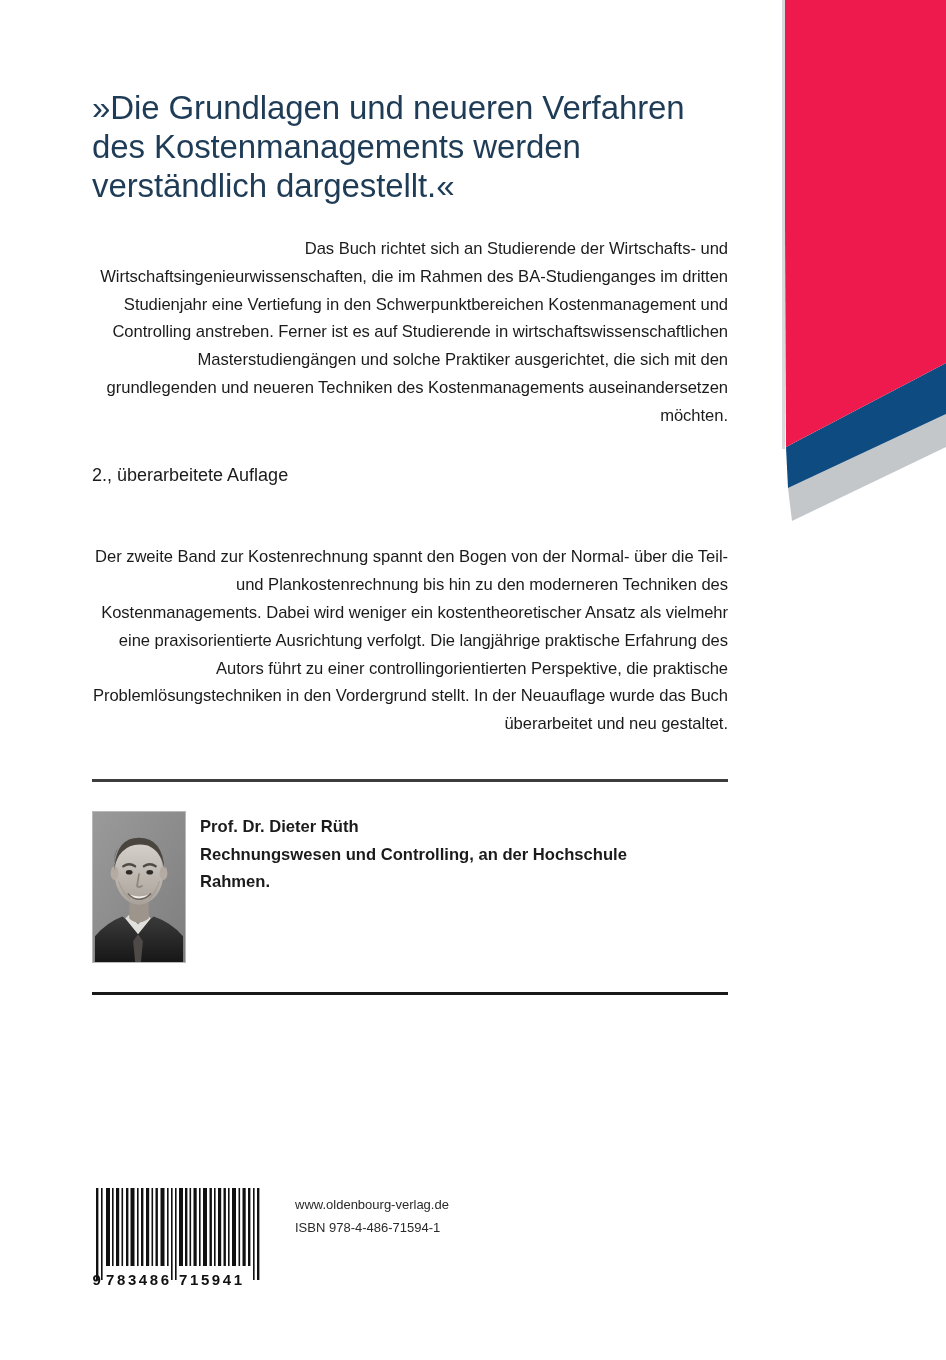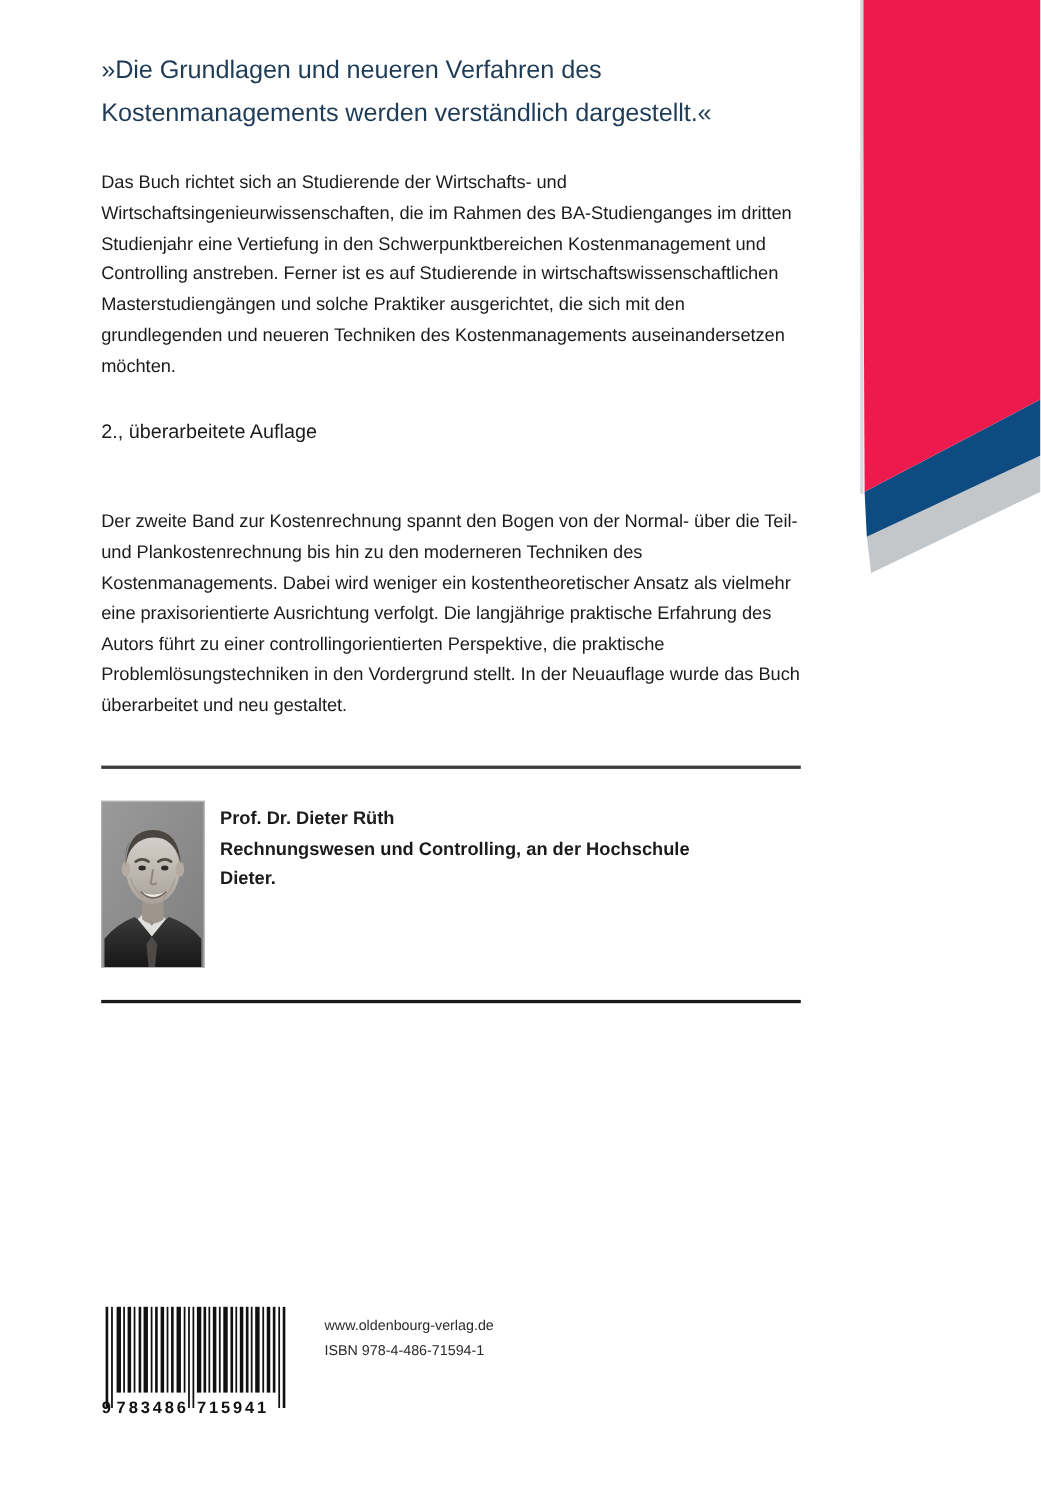--- a/index.html
+++ b/index.html
@@ -30,35 +30,35 @@
   
   .content {
     position: absolute;
     left: 92px;
     top: 0;
     width: 636px;
   }
 
   .headline {
     margin: 0;
-    padding-top: 44px;
-    font-size: 23px;
+    padding-top: 88px;
+    font-size: 33px;
     line-height: 39px;
     font-weight: 400;
     color: #1f3c57;
     letter-spacing: -0.1px;
   }
 
   .body-block {
     margin: 0;
     font-size: 16.6px;
     line-height: 27.8px;
     color: #1b1b1b;
     letter-spacing: -0.05px;
-    text-align: left;
+    text-align: right;
   }
 
   .para-intro { margin-top: 30px; }
 
   .edition {
     margin: 0;
     padding-top: 32px;
     font-size: 18px;
     line-height: 27.8px;
     color: #1b1b1b;
@@ -205,21 +205,21 @@
         <path d="M36 83 Q47 93 59 83 Q47 88 36 83 Z" fill="#f0ece7"></path>
         <path d="M36 83 Q47 94 59 83" stroke="#6e665e" stroke-width="1.5" fill="none" stroke-linecap="round"></path>
 
         <path d="M26 70 Q30 82 38 88" stroke="#9b938a" stroke-width="1.2" fill="none" opacity="0.6"></path>
         <path d="M68 70 Q64 82 57 88" stroke="#9b938a" stroke-width="1.2" fill="none" opacity="0.6"></path>
       </svg>
     </div>
     <div class="author-text">
       <div>Prof. Dr. Dieter Rüth</div>
       <div>Rechnungswesen und Controlling, an der Hochschule</div>
-      <div>Dieter.</div>
+      <div>Rahmen.</div>
     </div>
   </div>
 
   <div class="rule rule-bottom"></div>
 </div>
 
 <div class="footer">
 
   <div class="barcode">
     <svg viewBox="0 0 172 100" preserveAspectRatio="none" xmlns="http://www.w3.org/2000/svg">

